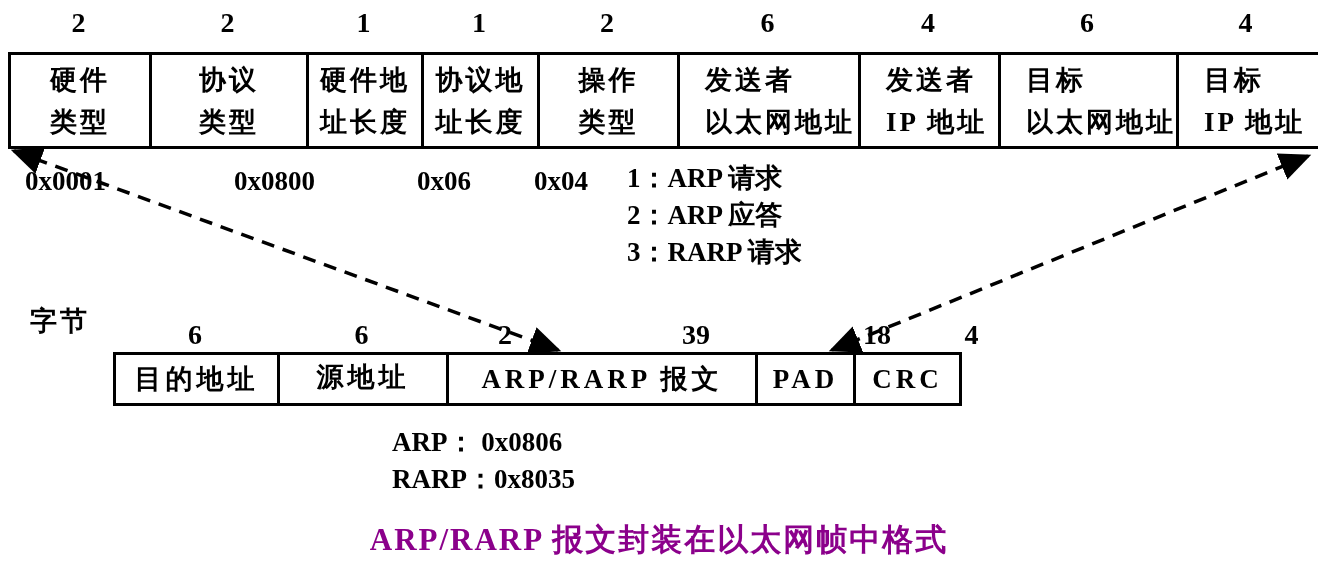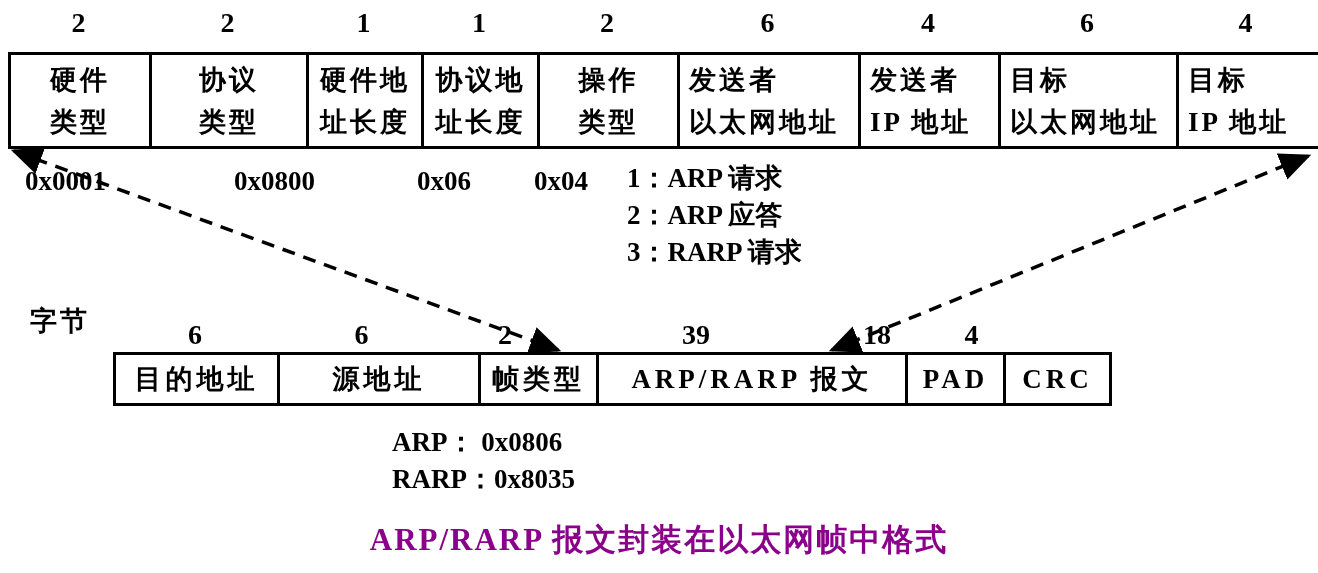--- a/index.html
+++ b/index.html
@@ -40,21 +40,21 @@
     box-sizing: border-box;
     border-right: 3px solid #000000;
     font-size: 27px;
     letter-spacing: 3px;
     text-align: center;
     overflow: hidden;
   }
   .ptable .cell:last-child { border-right: none; }
   #arp-table .cell { height: 91px; padding-top: 4px; }
   #arp-table .cell div { line-height: 42px; white-space: nowrap; }
-  #arp-table .cell.left { text-align: left; padding-left: 9px; }
+  #arp-table .cell.left { text-align: left; padding-left: 25px; }
   #eth-table .cell {
     height: 48px;
     line-height: 48px;
     letter-spacing: 4px;
     white-space: nowrap;
   }
   
   .hexval {
     position: absolute;
     top: 166px;
@@ -178,22 +178,21 @@
       <div class="bcell" style="width: 164px;">6</div>
       <div class="bcell" style="width: 169px;">6</div>
       <div class="bcell" style="width: 118px;">2</div>
       <div class="bcell" style="width: 264px;">39</div>
       <div class="bcell" style="width: 98px;">18</div>
       <div class="bcell" style="width: 91px;">4</div>
     </div>
 
   <div class="ptable" id="eth-table">
       <div class="cell" style="width: 164px;">目的地址</div>
-      <div class="cell" style="width: 201px;">源地址</div>
-      <div class="cell" style="width: 118px;">帧类型</div>
+      <div class="cell" style="width: 169px; font-family: Liberation Mono, monospace;">源地址</div>
       <div class="cell" style="width: 309px;">ARP/RARP 报文</div>
       <div class="cell" style="width: 98px;">PAD</div>
       <div class="cell" style="width: 103px; border-radius: 12px;">CRC</div>
     </div>
 
   <div class="ftype" id="ftype">
       <div>ARP： 0x0806</div>
       <div>RARP：0x8035</div>
     </div>
 

